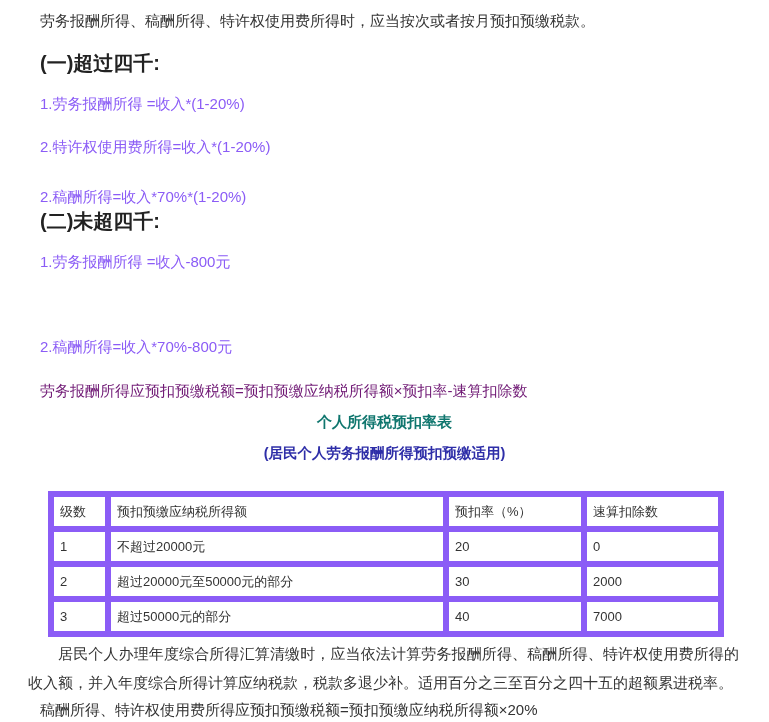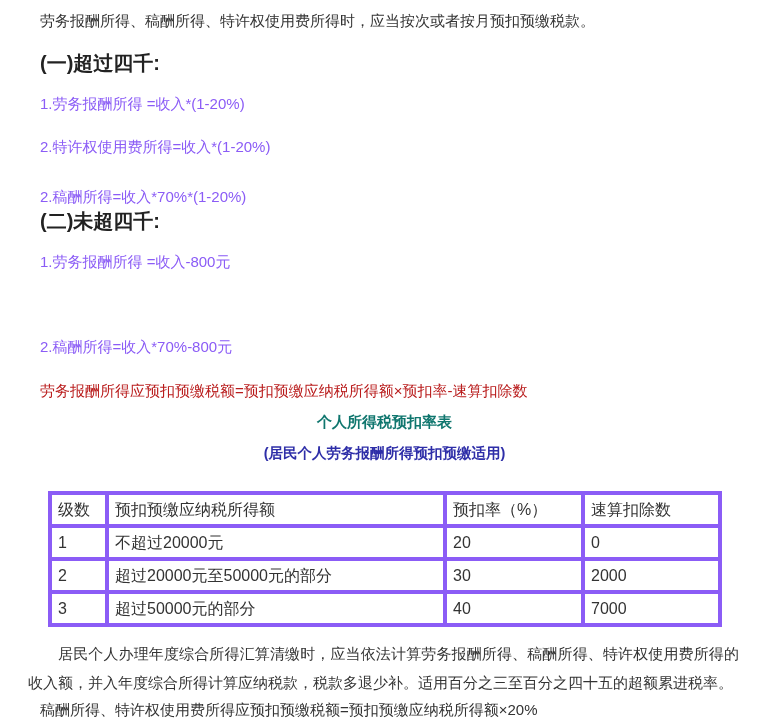--- a/index.html
+++ b/index.html
@@ -66,21 +66,21 @@
 
   .formula-line {
     position: absolute;
     left: 0;
     top: 380px;
     width: 769px;
     padding-left: 40px;
     box-sizing: border-box;
     font-size: 15px;
     line-height: 22px;
-    color: #b91c1c;
+    color: #701a75;
   }
 
   .table-title {
     position: absolute;
     left: 0;
     top: 413px;
     width: 769px;
     text-align: center;
     font-size: 15px;
     font-weight: bold;
@@ -100,22 +100,22 @@
   table.rate-table {
     position: absolute;
     left: 48px;
     top: 491px;
     width: 670px;
     border-collapse: collapse;
     table-layout: fixed;
     background: #ffffff;
   }
   table.rate-table td {
-    border: 4px solid #8b5cf6;
-    font-size: 16px;
+    border: 6px solid #8b5cf6;
+    font-size: 13px;
     color: #333333;
     height: 29px;
     padding: 0 0 0 6px;
     vertical-align: middle;
     line-height: 16px;
     background: #ffffff;
   }
   col.c1 { width: 57px; }
   col.c2 { width: 338px; }
   col.c3 { width: 138px; }

